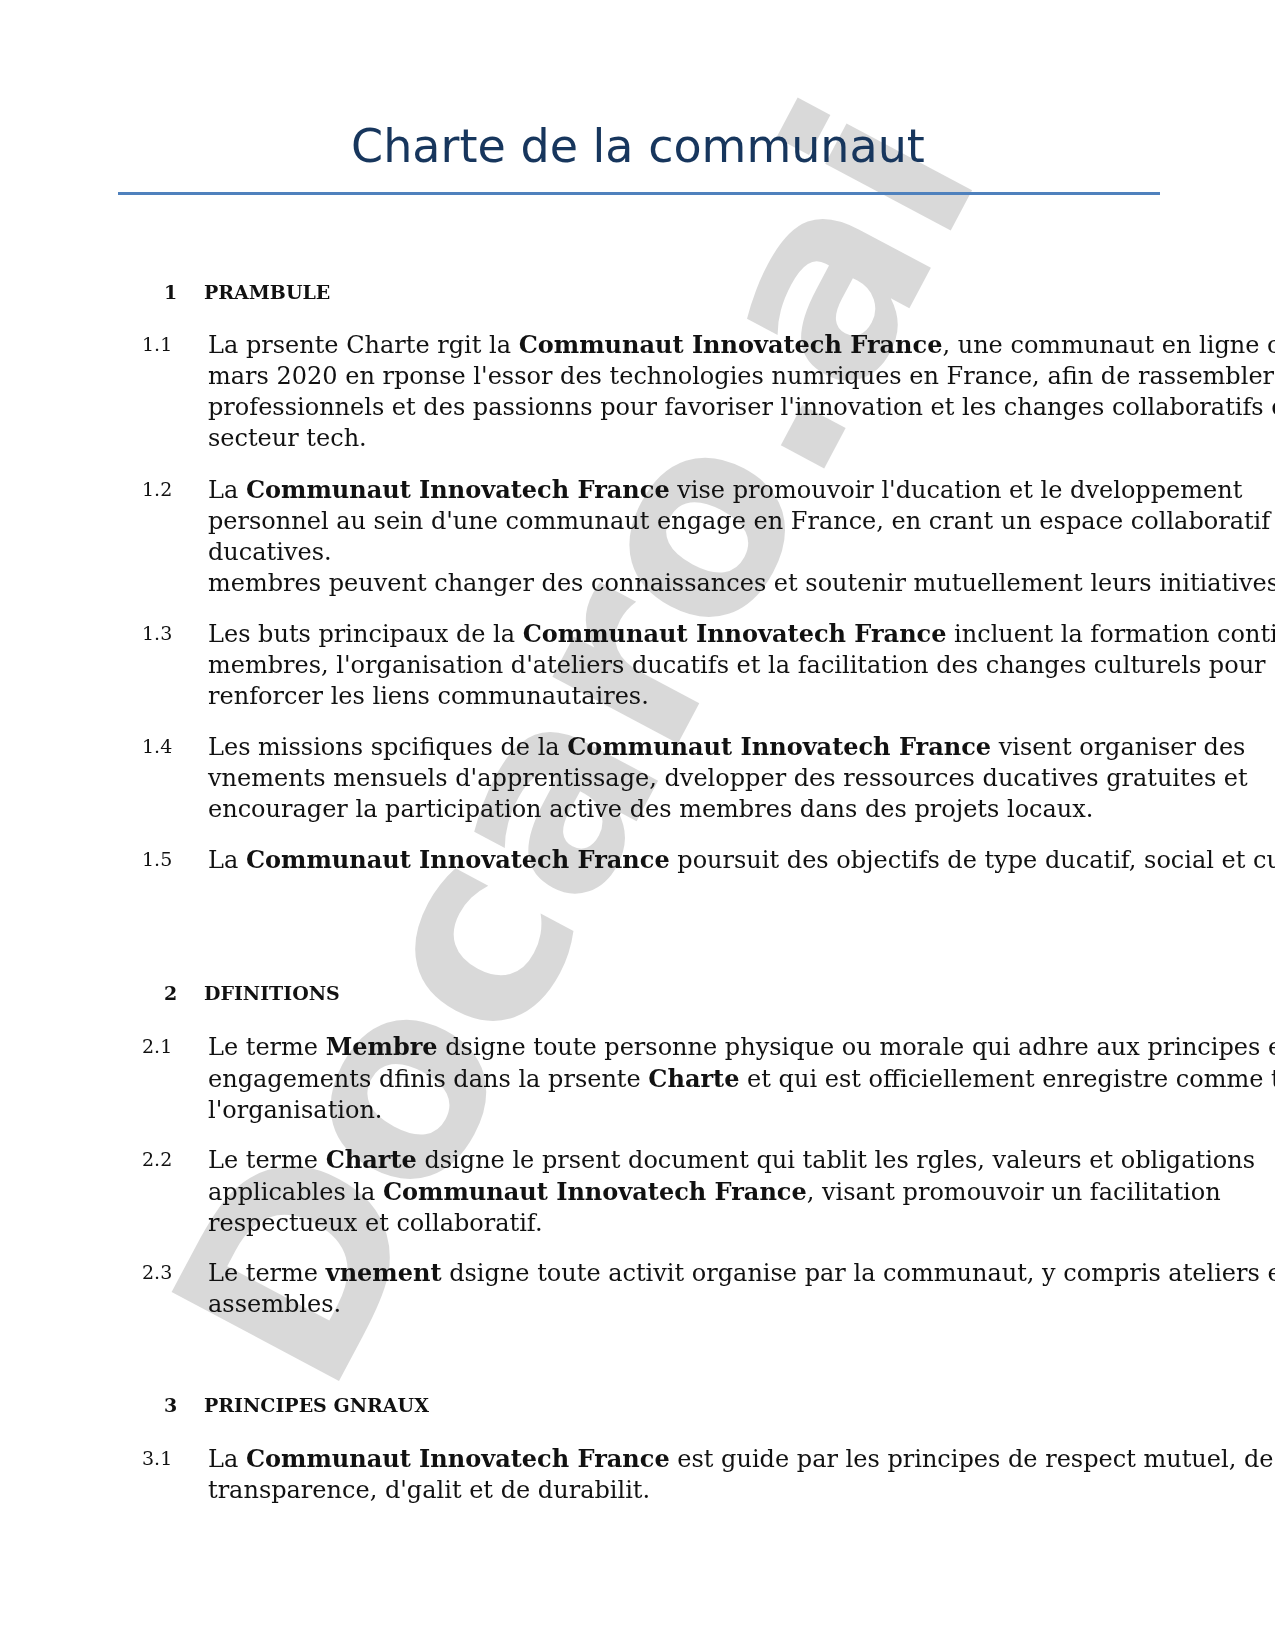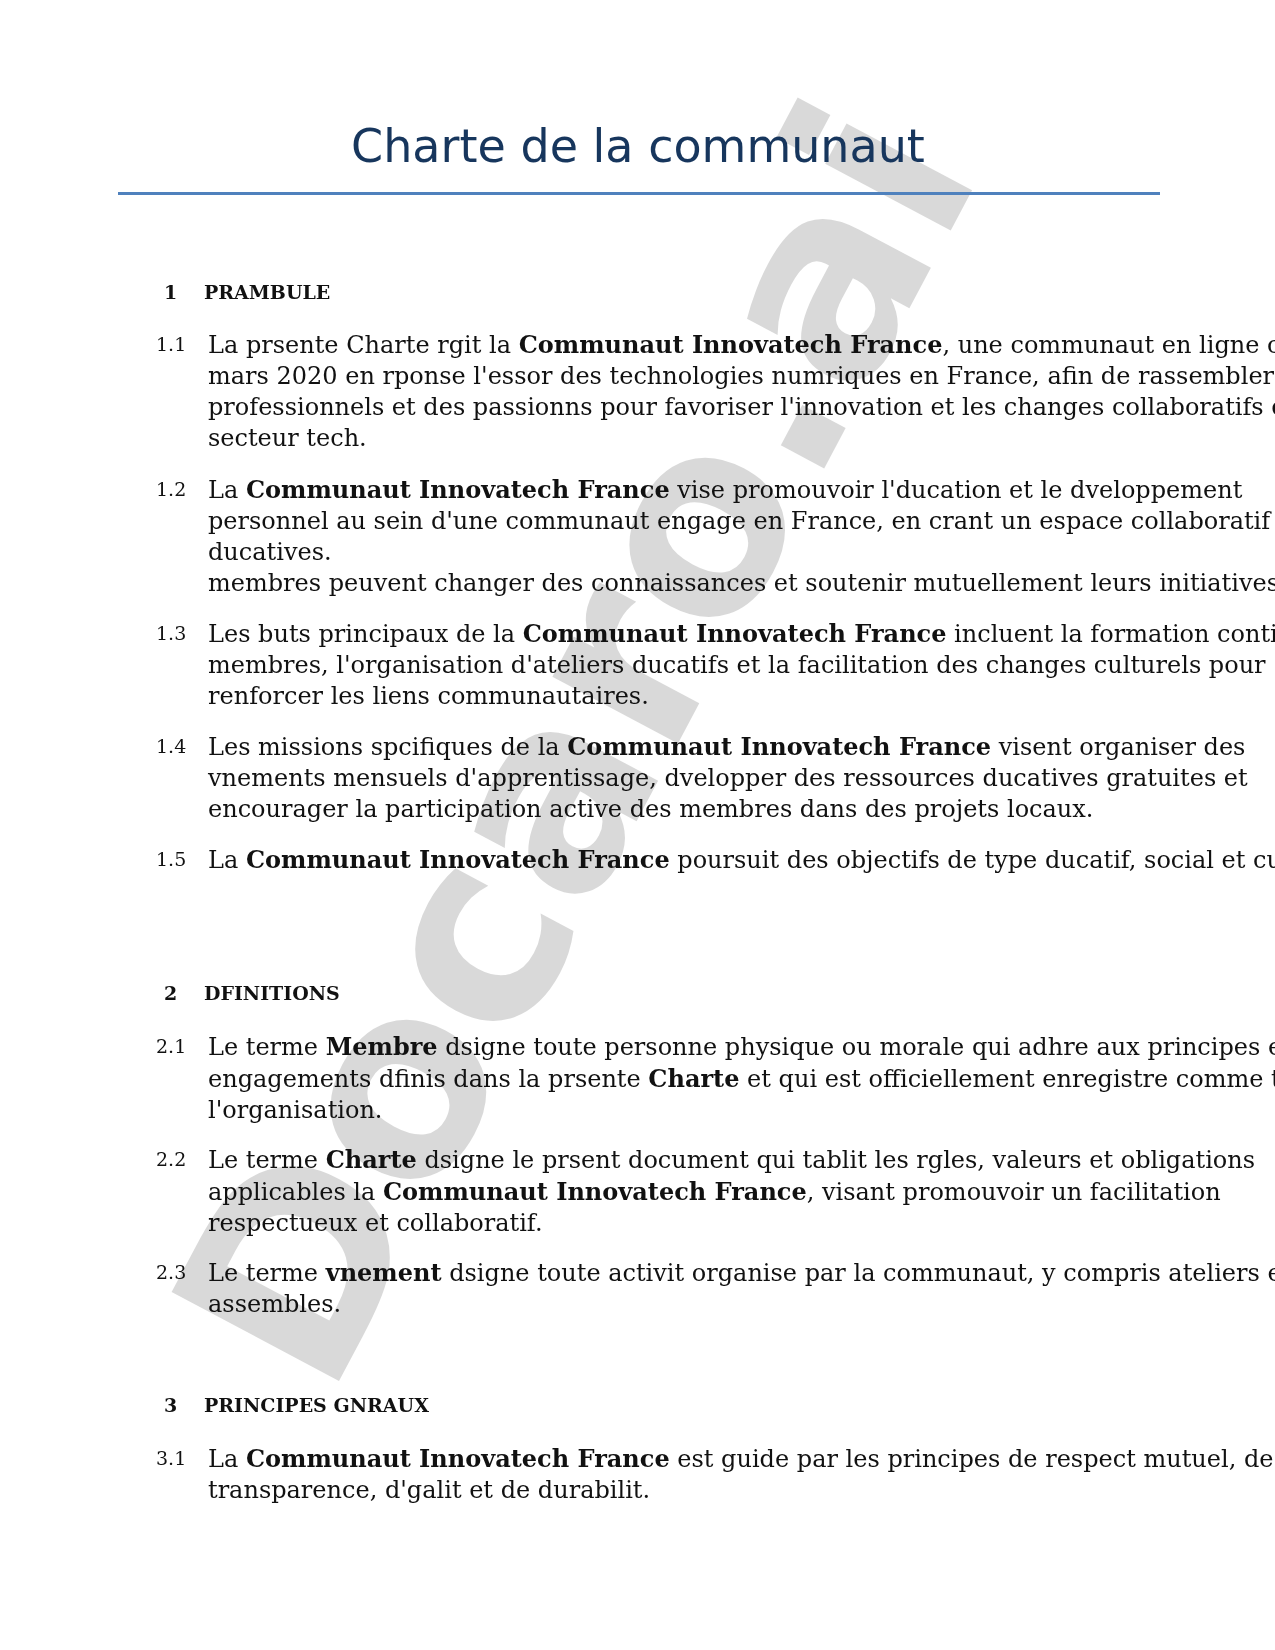--- a/index.html
+++ b/index.html
@@ -15,21 +15,21 @@
       background: #4f81bd;
     }
     .heading {
       position: absolute; left: 0; height: 30px; line-height: 30px;
       font-family: "DejaVu Serif", serif; font-weight: bold; font-size: 19px; color: #111;
     }
     .heading .num { position: absolute; left: 164px; width: 20px; text-align: left; }
     .heading .label { position: absolute; left: 204px; white-space: nowrap; }
     .clause { position: absolute; left: 0; width: 1275px; }
     .clause .num {
-      position: absolute; left: 156px; top: 0; line-height: 31px;
+      position: absolute; left: 142px; top: 0; line-height: 31px;
       font-family: "DejaVu Serif", serif; font-size: 19px; color: #111;
     }
     .clause .text {
       position: absolute; left: 208px; width: 930px; top: 0;
       font-family: "DejaVu Serif", serif; font-size: 24px; line-height: 31px; color: #111;
     }
     .line { display: block; white-space: nowrap; }
     b { font-weight: bold; }
     .watermark {
       position: absolute; left: 120px; top: 700px; width: 1200px;

